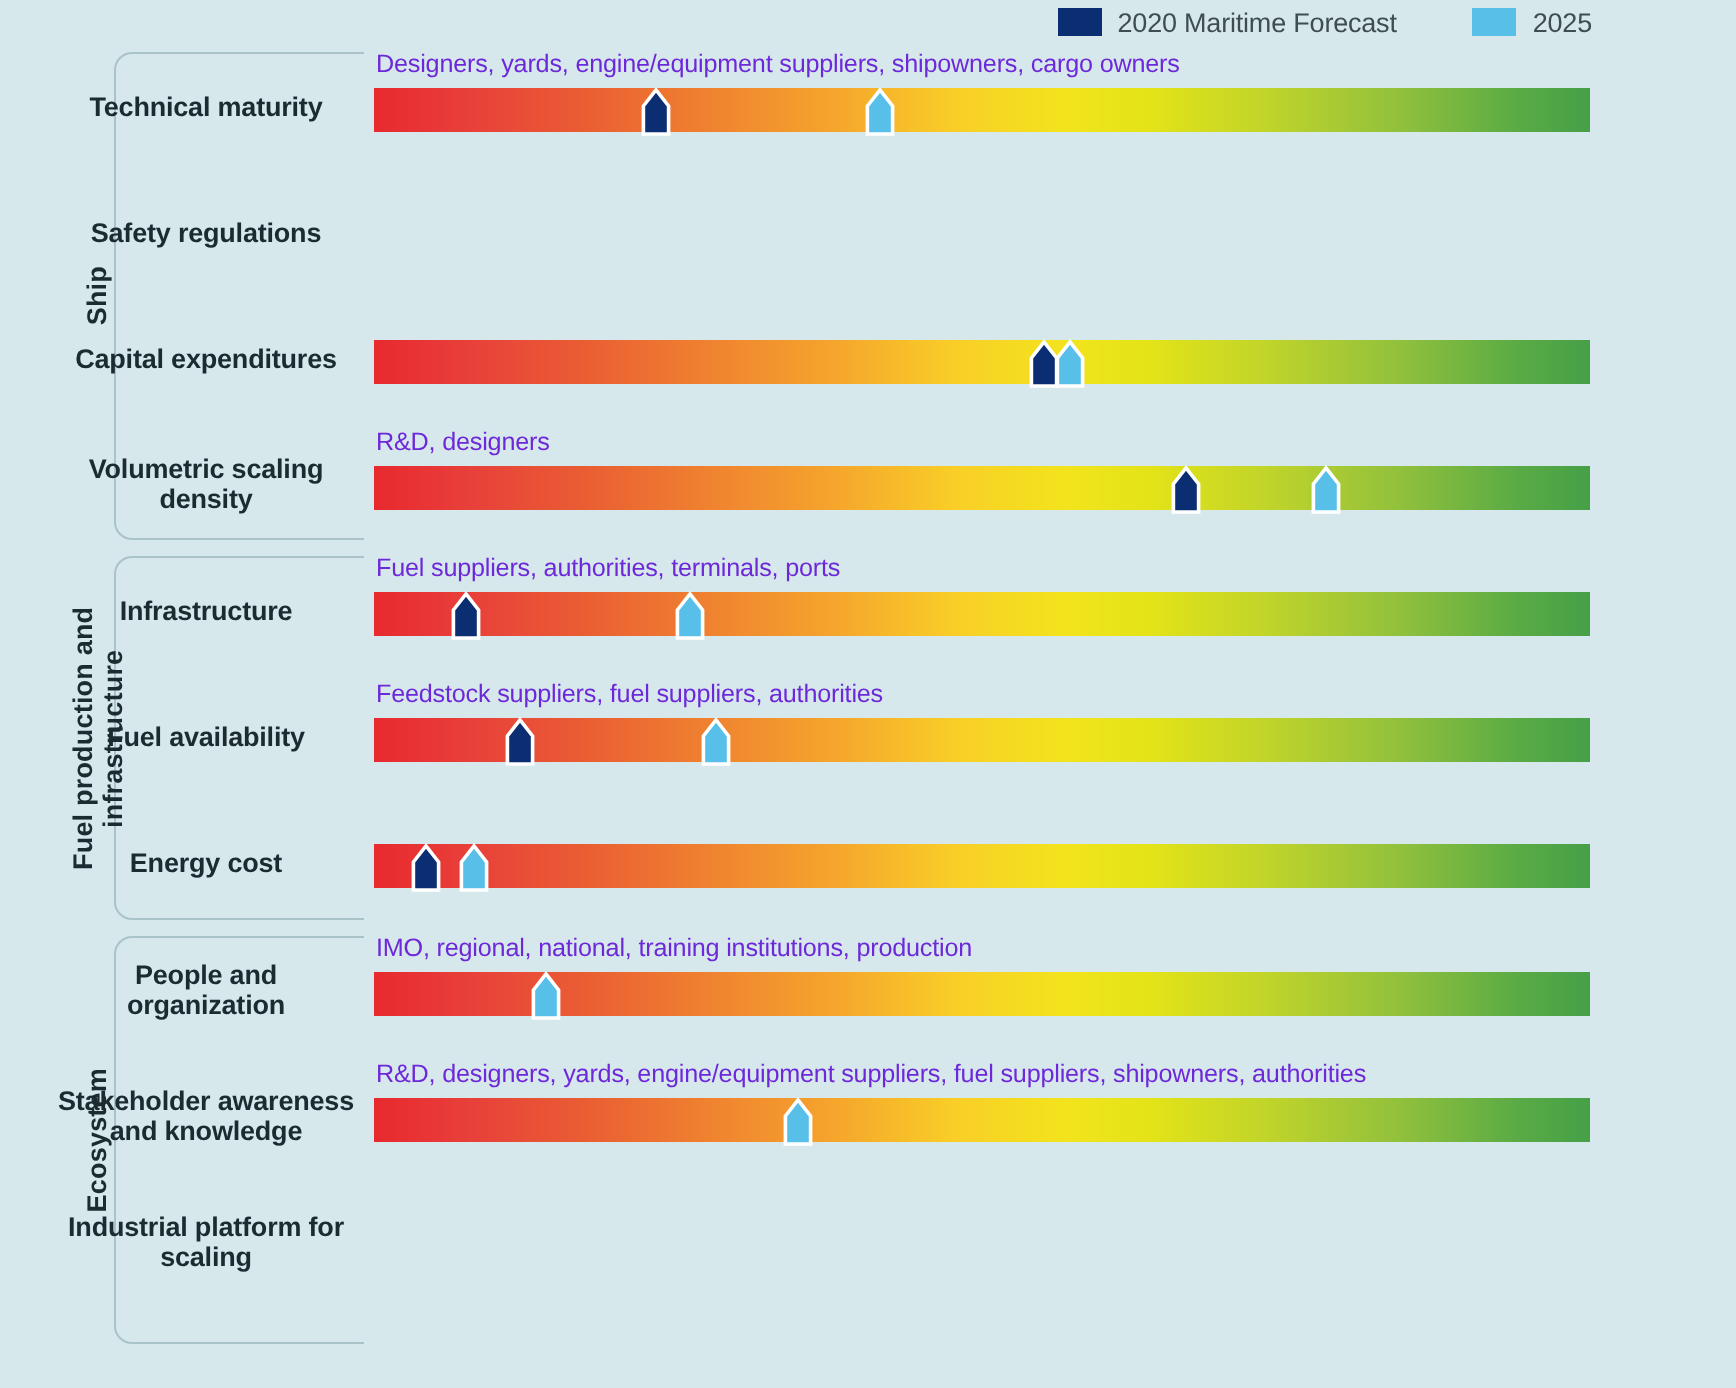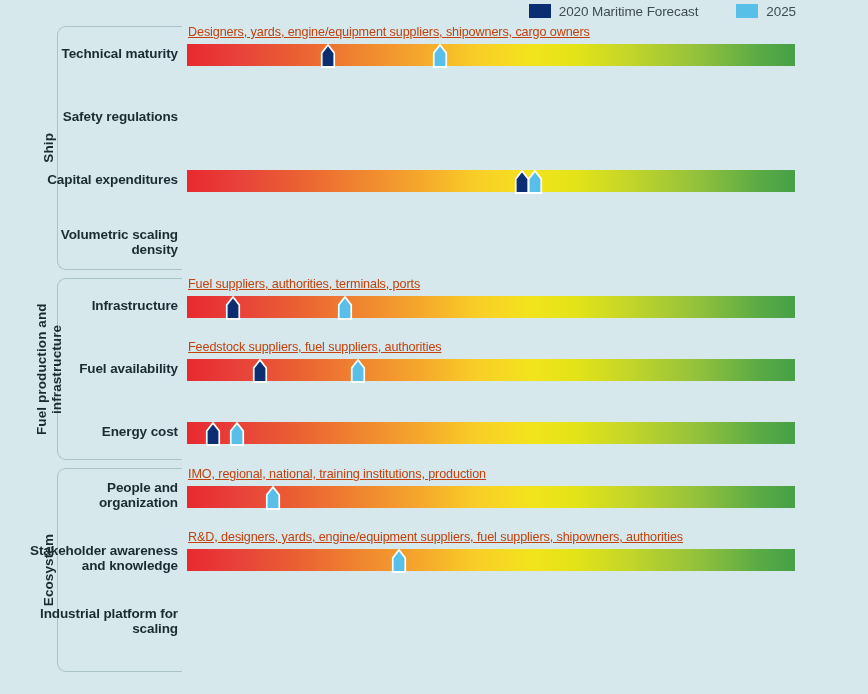--- a/index.html
+++ b/index.html
@@ -90,21 +90,21 @@
   }
 
   .row {
     position: relative;
     height: 63px;
   }
   .row-label {
     position: absolute;
     right: 690px;   
     width: 150px;
-    text-align: right;
+    text-align: center;
     font-size: 13.5px;
     font-weight: bold;
     color: #1b2b30;
     line-height: 1.18;
     top: 50%;
     transform: translateY(-50%);
     letter-spacing: -0.1px;
   }
 
   .row-content {
@@ -112,24 +112,23 @@
     left: 187px;
     right: 73px;
     top: 0;
     bottom: 0;
   }
   .annotation {
     position: absolute;
     top: 3px;
     left: 1px;
     font-size: 12.6px;
-    color: #c2410c;
+    color: #6d28d9;
     white-space: nowrap;
     letter-spacing: -0.1px;
-    text-decoration: underline;
   }
   .bar {
     position: absolute;
     top: 22px;
     left: 0;
     right: 0;
     height: 22px;
     background: linear-gradient(to right,
       #e8292f 0%,
       #e8403a 8%,
@@ -216,20 +215,34 @@
         <div class="marker" style="left:57.2%">
           <svg viewBox="0 0 15 30" width="15" height="30">
               <path d="M1.2 13 L7.5 5 L13.8 13 L13.8 27 L1.2 27 Z" fill="#58bfe8" stroke="#ffffff" stroke-width="1.8"></path>
             </svg>
         </div>
       </div>
     </div>
 
     <div class="row">
       <div class="row-label">Volumetric scaling density</div>
+      <div class="row-content">
+        <div class="annotation">R&amp;D, designers</div>
+        <div class="bar"></div>
+        <div class="marker" style="left:66.8%">
+          <svg viewBox="0 0 15 30" width="15" height="30">
+              <path d="M1.2 13 L7.5 5 L13.8 13 L13.8 27 L1.2 27 Z" fill="#0b2d71" stroke="#ffffff" stroke-width="1.8"></path>
+            </svg>
+        </div>
+        <div class="marker" style="left:78.3%">
+          <svg viewBox="0 0 15 30" width="15" height="30">
+              <path d="M1.2 13 L7.5 5 L13.8 13 L13.8 27 L1.2 27 Z" fill="#58bfe8" stroke="#ffffff" stroke-width="1.8"></path>
+            </svg>
+        </div>
+      </div>
     </div>
   </div>
 
   <div class="group" id="group-fuel">
     <div class="bracket"></div>
     <div class="group-title">
       <span>Fuel production and infrastructure</span>
     </div>
 
     <div class="row">

